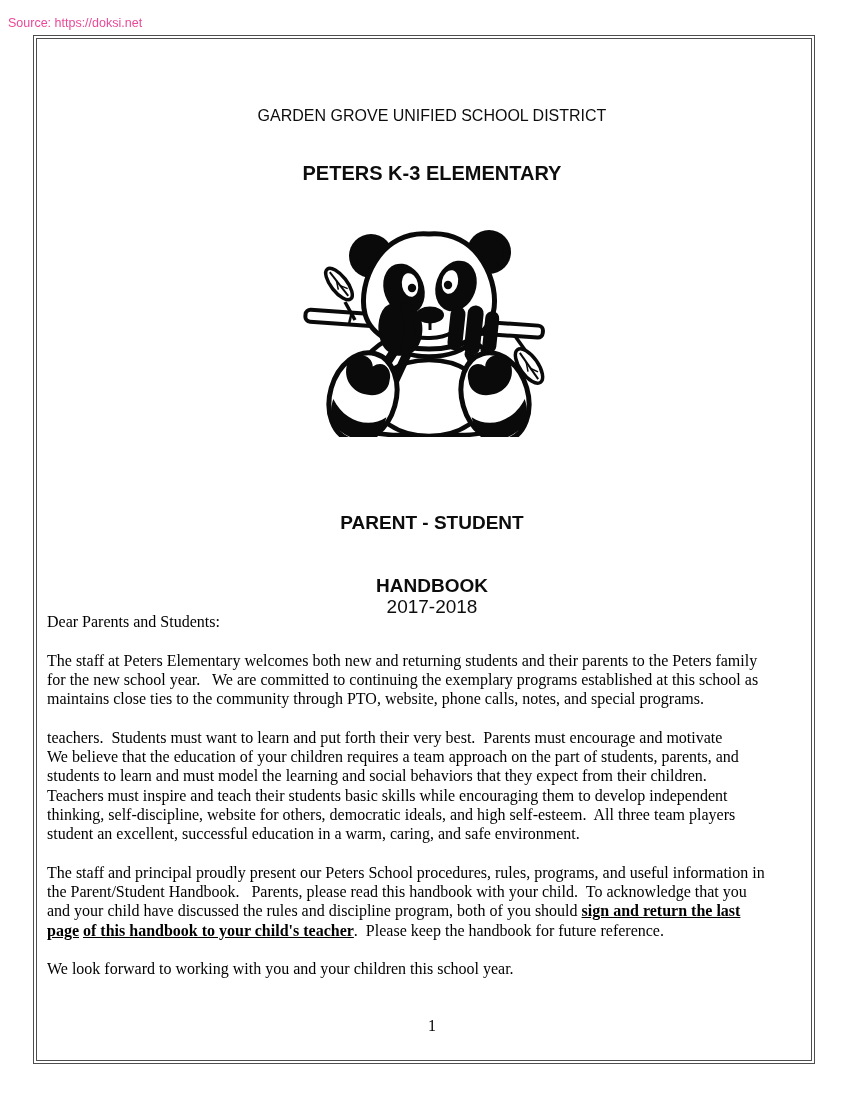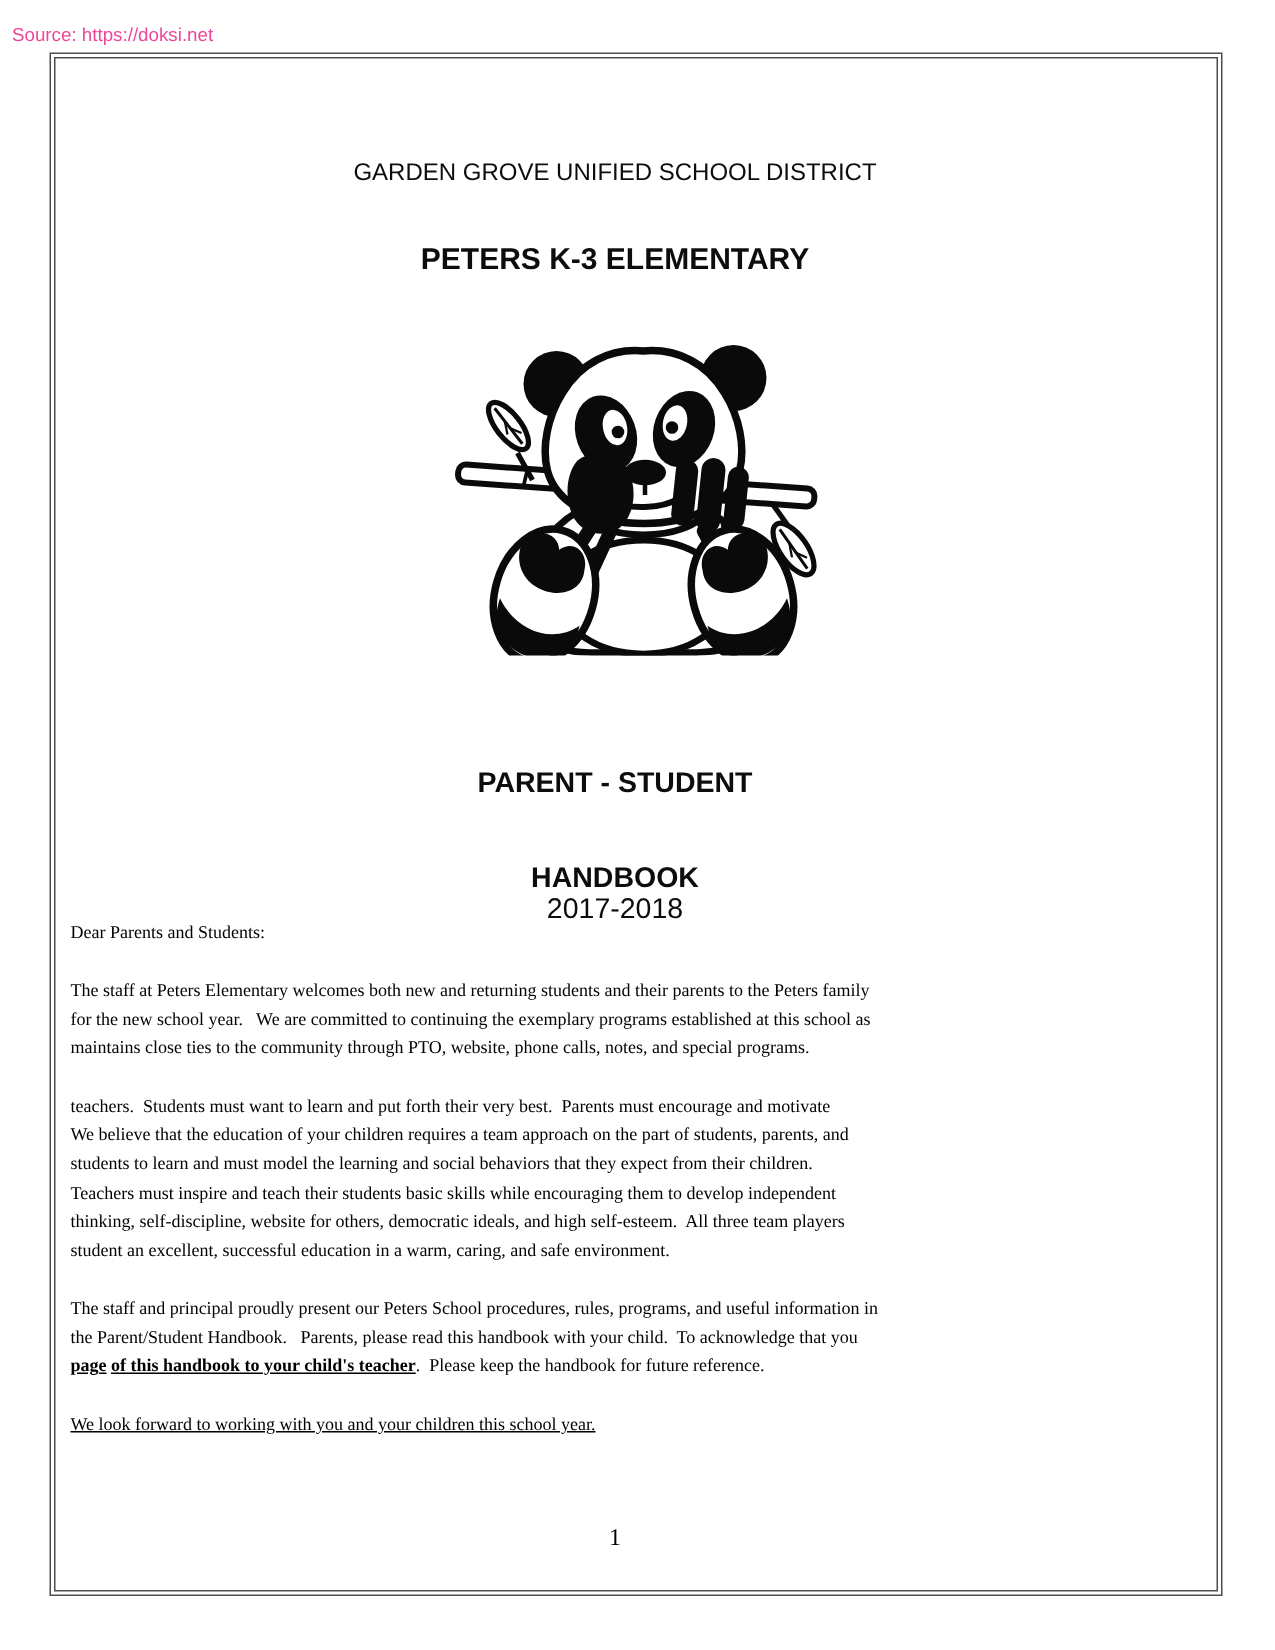--- a/index.html
+++ b/index.html
@@ -15,45 +15,45 @@
   }
   .frame-outer{
     position:absolute;left:33px;top:35px;width:782px;height:1029px;
     box-sizing:border-box;border:1.5px solid #4e4e4e;
   }
   .frame-inner{
     position:absolute;left:2px;top:2px;right:2px;bottom:2px;
     border:1.5px solid #4e4e4e;
   }
   .centered-band{
-    position:absolute;left:19px;width:782px;text-align:center;
+    position:absolute;left:41px;width:782px;text-align:center;
   }
   .district-title{
     top:106px;font-size:16px;line-height:20px;color:#0d0d0d;
     font-family:"Liberation Sans", sans-serif;
   }
   .school-title{
     top:161px;font-size:20px;line-height:24px;font-weight:bold;color:#0d0d0d;
     font-family:"Liberation Sans", sans-serif;
   }
   .panda-wrap{
     position:absolute;left:301px;top:222px;width:246px;height:215px;
   }
   .cover-block{
     top:471px;font-size:19px;line-height:21.5px;color:#0d0d0d;
     font-family:"Liberation Sans", sans-serif;
   }
   .cover-block .bold-line{font-weight:bold;margin-top:41px;}
   .letter{
     position:absolute;left:47px;top:612px;width:760px;
     font-family:"Liberation Serif", serif;
-    font-size:12px;line-height:19.3px;color:#000;
+    font-size:16px;line-height:19.3px;color:#000;
   }
   .para{margin:0 0 19.3px 0;}
-  .para:last-child{margin-bottom:0;text-decoration:underline;}
+  .para:last-child{margin-bottom:0;}
   .tline{white-space:pre;}
   .bu{font-weight:bold;text-decoration:underline;}
   .page-number{
     top:1016px;font-size:16px;line-height:19.3px;color:#000;
     font-family:"Liberation Serif", serif;
   }
   svg .ln{fill:none;stroke:#0a0a0a;}
 </style>
 </head>
 <body>
@@ -168,20 +168,21 @@
         <div class="tline"><span>teachers.  Students must want to learn and put forth their very best.  Parents must encourage and motivate</span></div>
         <div class="tline"><span>We believe that the education of your children requires a team approach on the part of students, parents, and</span></div>
         <div class="tline"><span>students to learn and must model the learning and social behaviors that they expect from their children.</span></div>
         <div class="tline"><span>Teachers must inspire and teach their students basic skills while encouraging them to develop independent</span></div>
         <div class="tline"><span>thinking, self-discipline, website for others, democratic ideals, and high self-esteem.  All three team players</span></div>
         <div class="tline"><span>student an excellent, successful education in a warm, caring, and safe environment.</span></div>
       </div>
       <div class="para">
         <div class="tline"><span>The staff and principal proudly present our Peters School procedures, rules, programs, and useful information in</span></div>
         <div class="tline"><span>the Parent/Student Handbook.   Parents, please read this handbook with your child.  To acknowledge that you</span></div>
+        <div class="tline"><span>and your child have discussed the rules and discipline program, both of you should </span><span class="bu">sign and return the last</span></div>
         <div class="tline"><span class="bu">page</span><span> </span><span class="bu">of this handbook to your child's teacher</span><span>.  Please keep the handbook for future reference.</span></div>
       </div>
       <div class="para">
         <div class="tline"><span>We look forward to working with you and your children this school year.</span></div>
       </div>
     </div>
 </div>
 
 <div class="centered-band page-number">1</div>
 

